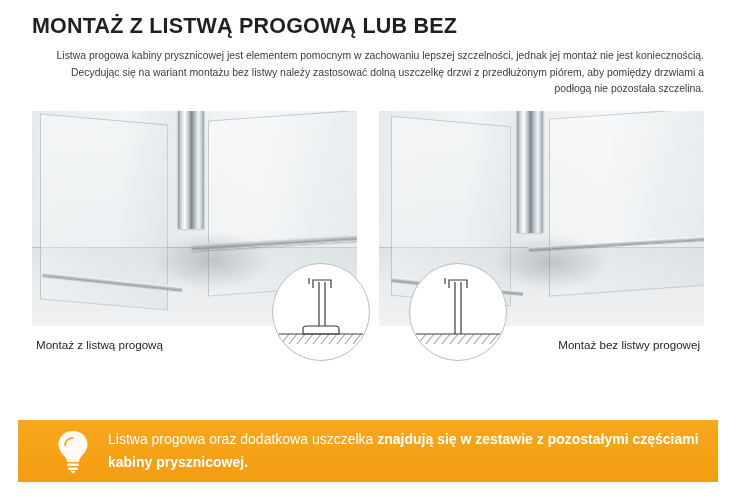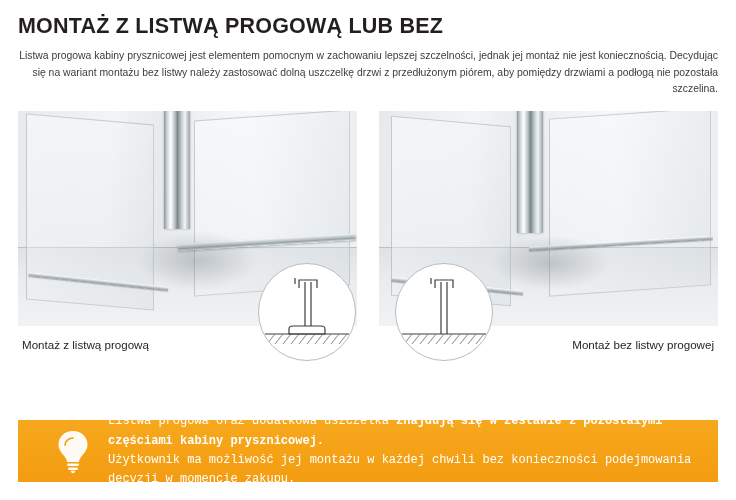--- a/index.html
+++ b/index.html
@@ -12,21 +12,21 @@
     background: #ffffff;
     font-family: "Liberation Sans", sans-serif;
     color: #231f20;
     overflow: hidden;
   }
   .page {
     position: relative;
     width: 736px;
     height: 500px;
     box-sizing: border-box;
-    padding: 0 18px;
+    padding: 0 32px;
   }
 
   
   .title {
     margin: 0;
     padding-top: 14px;
     font-size: 21.5px;
     font-weight: bold;
     letter-spacing: 0.2px;
     color: #231f20;
@@ -174,24 +174,23 @@
     flex: 0 0 auto;
     width: 42px;
     height: 48px;
     margin-right: 14px;
     margin-left: 16px;
     display: flex;
     align-items: center;
     justify-content: center;
   }
   .note-text {
-    font-size: 12px;
+    font-size: 14px;
     line-height: 1.62;
     color: #ffffff;
-    font-family: Liberation Mono, monospace;
   }
   .note-text .strong { font-weight: bold; }
   .note-line2 { display: block; }
 </style>
 </head>
 <body>
 
 <div class="page">
 
   <h1 class="title">MONTAŻ Z LISTWĄ PROGOWĄ LUB BEZ</h1>
@@ -302,17 +301,16 @@
       <svg width="40" height="46" viewBox="0 0 40 46" aria-hidden="true">
         <path d="M20 3 C11.5 3 5.5 9 5.5 16.6 C5.5 22 9 25.4 11.6 28.6 C13.2 30.6 13.8 32.2 14 34 L26 34 C26.2 32.2 26.8 30.6 28.4 28.6 C31 25.4 34.5 22 34.5 16.6 C34.5 9 28.5 3 20 3 Z" fill="#ffffff" opacity="0.95"></path>
         <rect x="14" y="35.5" width="12" height="2.6" rx="1.3" fill="#ffffff" opacity="0.95"></rect>
         <rect x="15" y="39.5" width="10" height="2.6" rx="1.3" fill="#ffffff" opacity="0.95"></rect>
         <path d="M17.5 42.8 L22.5 42.8 C22 44.4 21.1 45.2 20 45.2 C18.9 45.2 18 44.4 17.5 42.8 Z" fill="#ffffff" opacity="0.95"></path>
         <path d="M20 10 C15.6 10 12 13.2 12 17.2" fill="none" stroke="#f39c12" stroke-width="1.6" stroke-linecap="round"></path>
       </svg>
     </div>
     <div class="note-text">
       <span>Listwa progowa oraz dodatkowa uszczelka </span><span class="strong">znajdują się w zestawie z pozostałymi częściami kabiny prysznicowej.</span>
-      <span class="note-line2">Użytkownik ma możliwość jej montażu w każdej chwili bez konieczności podejmowania decyzji w momencie zakupu.</span>
     </div>
   </div>
 
 </div>
 
 </body></html>

